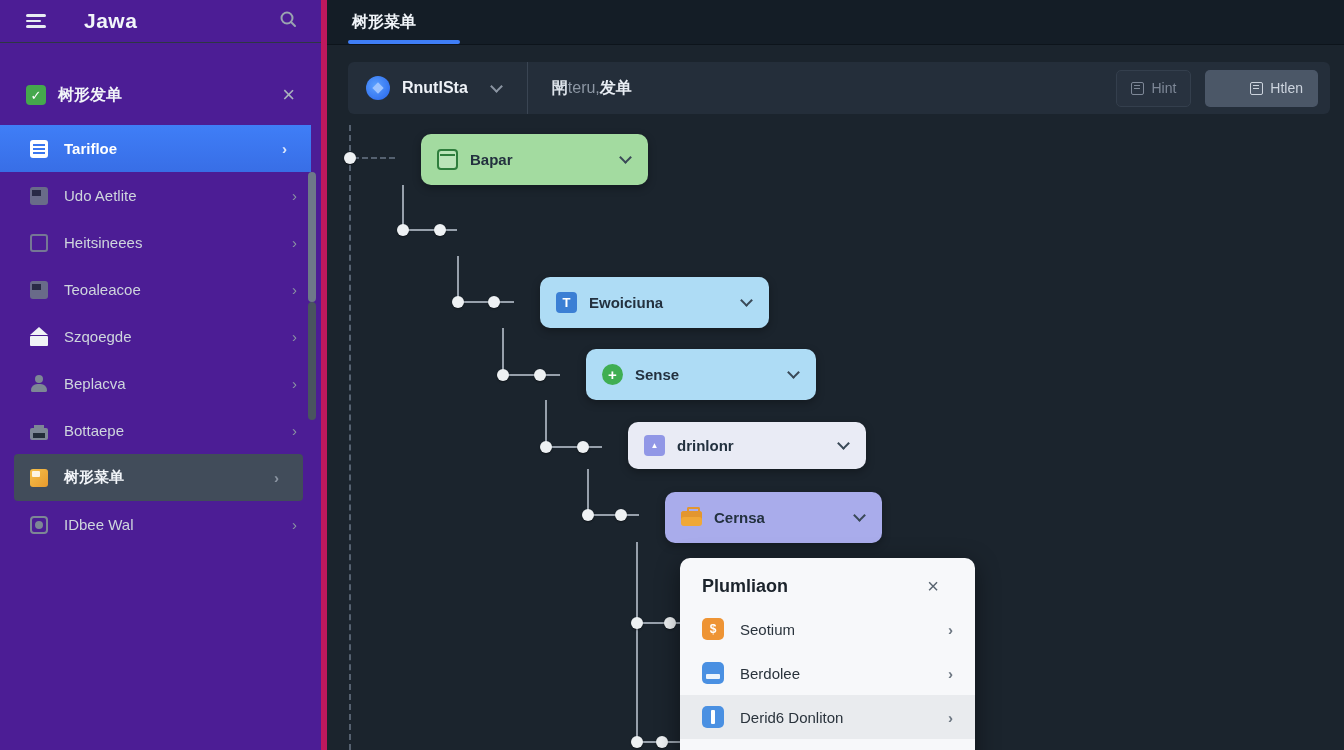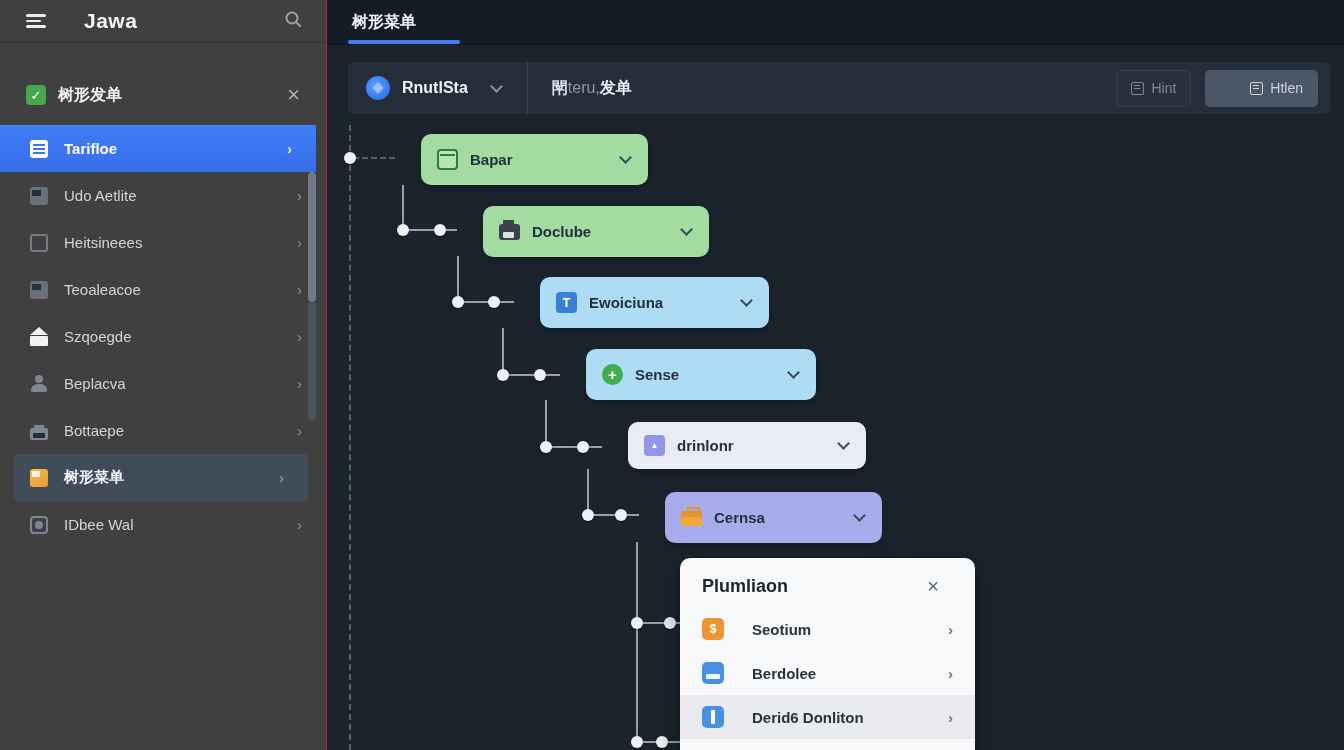--- a/index.html
+++ b/index.html
@@ -2,21 +2,21 @@
 <html><head>
 <meta charset="utf-8">
 <style>
   * { margin:0; padding:0; box-sizing:border-box; }
   html,body { width:1344px; height:750px; overflow:hidden; background:#10181f;
     font-family:"Liberation Sans","DejaVu Sans",sans-serif; }
   .app { position:relative; width:1344px; height:750px; background:#1b242d; }
 
   
   .sidebar { position:absolute; left:0; top:0; width:327px; height:750px;
-    background:#404040; border-right:1px solid #be185d; z-index:5; }
+    background:#4c1d95; border-right:6px solid #be185d; z-index:5; }
   .sb-header { height:43px; display:flex; align-items:center; padding:0 24px 0 26px;
     border-bottom:1px solid #2d3743; }
   .hamburger { width:20px; height:14px; position:relative; cursor:pointer; }
   .hamburger i { position:absolute; left:0; width:20px; height:2.5px; background:#e8edf2; border-radius:2px; }
   .hamburger i:nth-child(1){top:0} .hamburger i:nth-child(2){top:5.5px;width:15px} .hamburger i:nth-child(3){top:11px}
   .logo { color:#f2f6fa; font-size:21px; font-weight:bold; letter-spacing:.5px; margin-left:38px; }
   .sb-search { margin-left:auto; }
   .section-row { height:48px; margin-top:28px; display:flex; align-items:center; padding:0 26px; }
   .sec-icon { width:20px; height:20px; border-radius:4px; background:#45a84d; color:#fff;
     font-size:13px; font-weight:bold; display:flex; align-items:center; justify-content:center; }
@@ -126,21 +126,21 @@
     background:#f0a837; border-radius:3px; box-shadow:inset 0 6px 0 #e3962f; }
 
   
   .panel { position:absolute; left:353px; top:513px; width:295px; height:240px; background:#f7f8fa;
     border-radius:10px; box-shadow:0 6px 24px rgba(0,0,0,.45); z-index:10; }
   .p-head { display:flex; align-items:flex-start; padding:18px 36px 10px 22px; }
   .p-title { font-size:18px; font-weight:bold; color:#1c242c; }
   .p-close { margin-left:auto; color:#596470; font-size:20px; line-height:1; cursor:pointer; }
   .p-row { height:44px; display:flex; align-items:center; padding:0 22px; cursor:pointer; }
   .p-row.hl { background:#e9ebee; }
-  .p-row .plbl { font-size:15px; font-weight:bold; color:#2a333c; margin-left:28px; }
+  .p-row .plbl { font-size:15px; font-weight:normal; color:#2a333c; margin-left:16px; }
   .p-row .pchev { margin-left:auto; color:#6c7681; font-size:15px; font-weight:bold; }
   .pi { width:22px; height:22px; flex:0 0 22px; border-radius:5px; display:flex; align-items:center;
     justify-content:center; color:#fff; font-size:12px; font-weight:bold; position:relative; }
   .pi-orange { background:#ee9434; }
   .pi-blue { background:#4a90e2; }
   .pi-blue.chart::after { content:""; position:absolute; left:4px; bottom:5px; width:14px; height:5px;
     background:#fff; border-radius:1px; opacity:.9; }
   .pi-blue.bar::after { content:""; position:absolute; left:9px; top:4px; width:4px; height:14px; background:#fff; border-radius:1px; }
 </style>
 </head>
@@ -283,25 +283,20 @@
     <div class="abs dot" style="left:304px;top:572px;"></div>
     <div class="abs dot" style="left:337px;top:572px;"></div>
     <div class="abs dot" style="left:304px;top:691px;"></div>
     <div class="abs dot" style="left:329px;top:691px;"></div>
 
     <div class="node green n1">
       <span class="ni ni-window"></span>
       <span class="nlbl">Bapar</span>
       <span class="nchev"></span>
     </div>
-    <div class="node green n2">
-      <span class="ni ni-printer"></span>
-      <span class="nlbl">Doclube</span>
-      <span class="nchev"></span>
-    </div>
     <div class="node blue n3">
       <span class="ni ni-table">T</span>
       <span class="nlbl">Ewoiciuna</span>
       <span class="nchev"></span>
     </div>
     <div class="node blue n4">
       <span class="ni ni-globe">+</span>
       <span class="nlbl">Sense</span>
       <span class="nchev"></span>
     </div>

